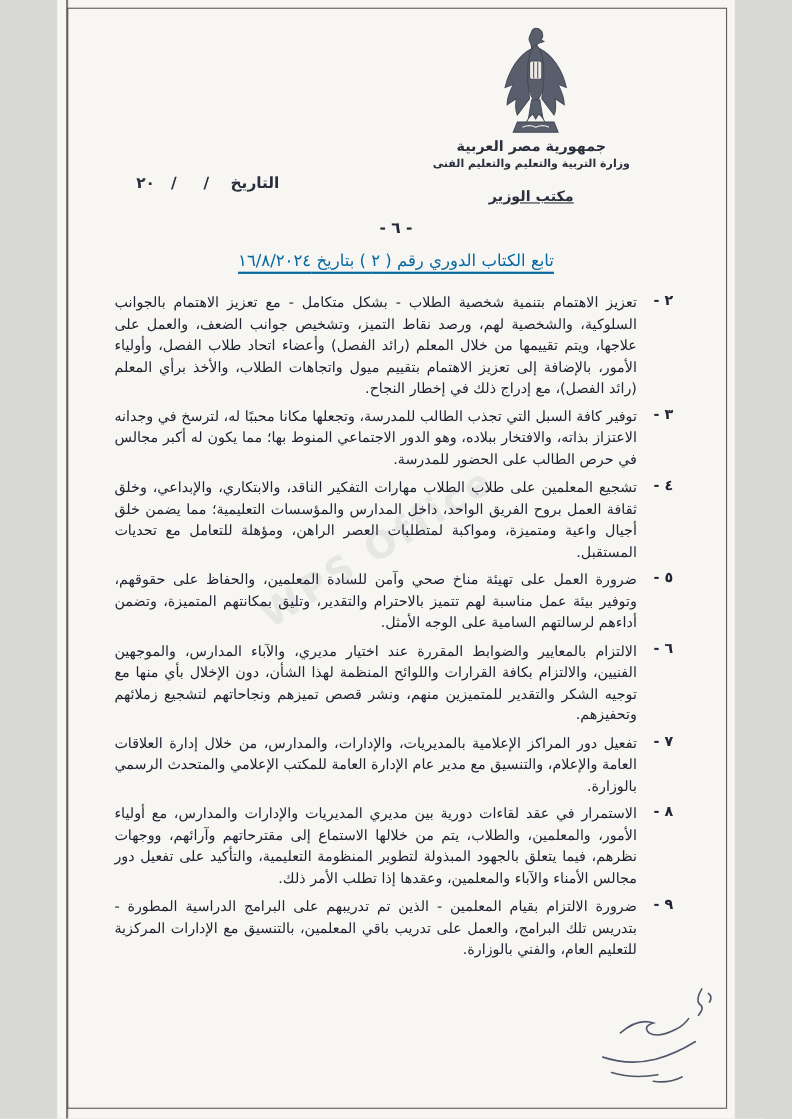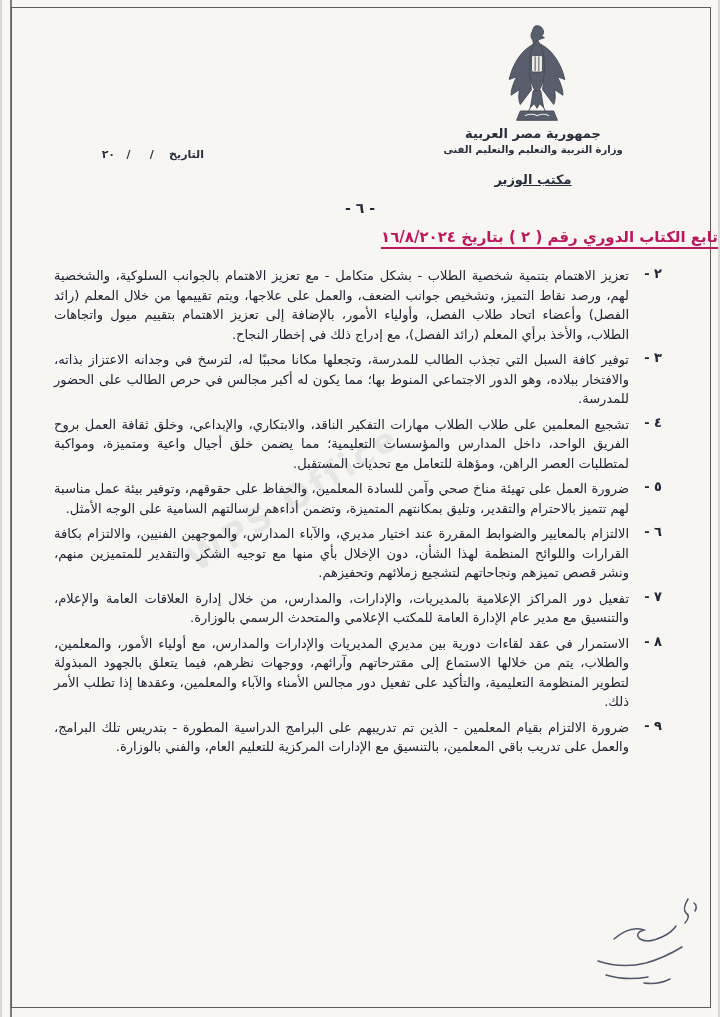--- a/index.html
+++ b/index.html
@@ -1,21 +1,21 @@
 <!DOCTYPE html>
 <html lang="ar"><head>
 <meta charset="utf-8">
 <style>
   * { box-sizing: border-box; }
   html, body { margin: 0; padding: 0; }
   body { background: #d8d8d6; font-family: "DejaVu Sans", "Liberation Sans", sans-serif; }
 
   .page {
     position: relative;
-    width: 716px; height: 1017px;
+    width: 616px; height: 1017px;
     margin: 0 auto;
     background: #f7f6f2;
     overflow: hidden;
     color: #232838;
   }
   .scan-frame {
     position: absolute; top: 7px; left: 9px; right: 7px; bottom: 9px;
     border: 1.5px solid #5d5c56;
     pointer-events: none;
   }
@@ -28,33 +28,33 @@
 
   .letterhead {
     position: absolute; top: 126px; right: 40px; width: 290px;
     text-align: center; direction: rtl; font-weight: 700; color: #2a2f3e;
   }
   .letterhead .l1 { font-size: 13px; }
   .letterhead .l2 { font-size: 10px; margin-top: 3px; }
   .letterhead .l3 { font-size: 13px; margin-top: 17px; text-decoration: underline; }
 
   .date-field {
-    position: absolute; top: 148px; left: 52px; width: 150px;
-    direction: rtl; font-size: 11px; font-weight: 700; color: #2a2f3e;
+    position: absolute; top: 159px; left: 52px; width: 150px;
+    direction: rtl; font-size: 14px; font-weight: 700; color: #2a2f3e;
   }
 
   .pagenum {
     position: absolute; top: 200px; left: 0; right: 0;
     text-align: center; font-size: 14px; font-weight: 700;
   }
 
   .heading {
     position: absolute; top: 228px; left: 0; right: 0;
-    direction: rtl;
-    font-size: 15px; font-weight: 700; color: #be185d;
+    text-align: center; direction: rtl;
+    font-size: 15px; font-weight: 400; color: #0369a1;
   }
   .heading span {
     text-decoration: underline;
     text-underline-offset: 5px;
     text-decoration-thickness: 1.5px;
   }
 
   .watermark {
     position: absolute; top: 478px; left: 170px;
     transform: rotate(-32deg);

